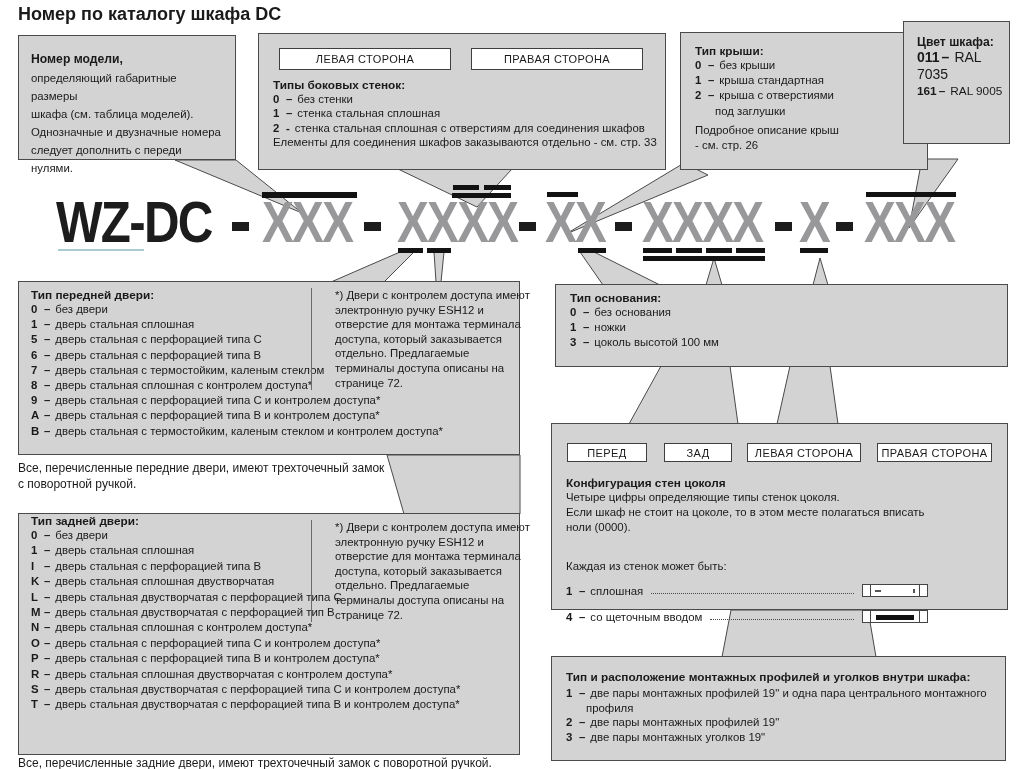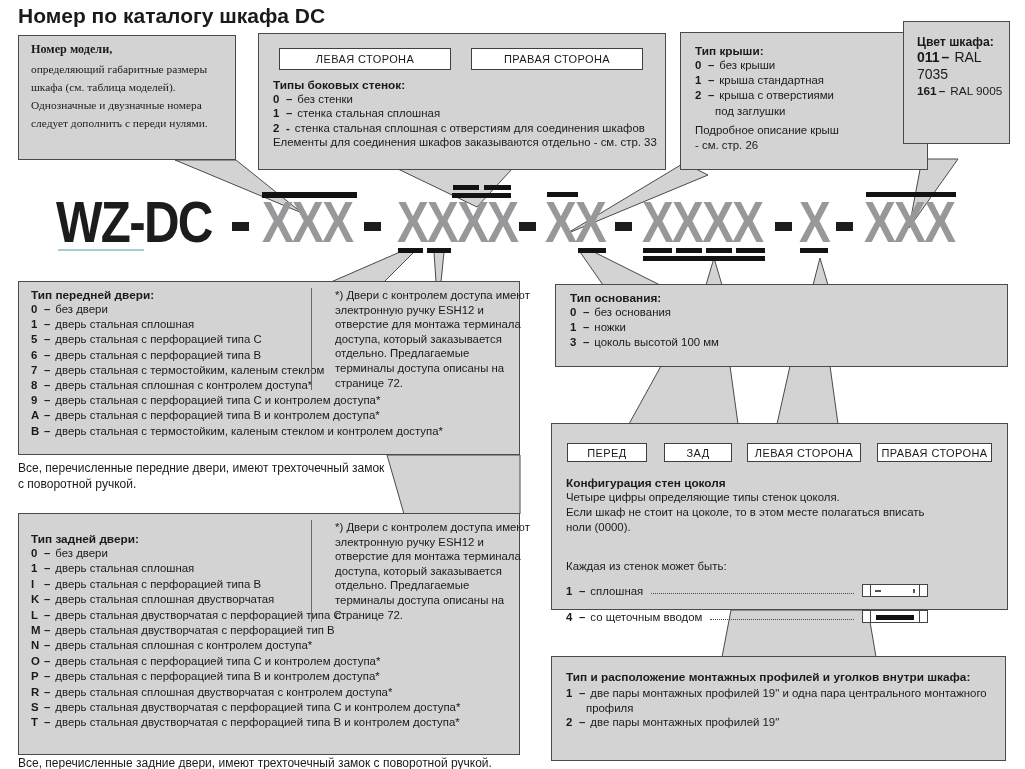--- a/index.html
+++ b/index.html
@@ -7,21 +7,21 @@
     position:relative; width:1025px; height:769px;
     font-family:"Liberation Sans", sans-serif;
     color:#1a1a1a; overflow:hidden; background:#fff;
   }
   #connectors { position:absolute; left:0; top:0; z-index:1; }
   .box {
     position:absolute; box-sizing:border-box; z-index:2;
     background:#d3d3d4; border:1.2px solid #4a4a4a;
   }
   .title {
-    position:absolute; left:18px; top:4px; font-size:21px; font-weight:bold; z-index:2;
+    position:absolute; left:18px; top:4px; font-size:18px; font-weight:bold; z-index:2;
   }
   .h { font-weight:bold; font-size:11.8px; }
   .li { font-size:11.4px; line-height:15.2px; padding-left:20px; text-indent:-20px; }
   .k { font-weight:bold; display:inline-block; min-width:11px; text-indent:0; }
   .dash { font-weight:bold; padding:0 5px 0 2px; }
   .note {
     position:absolute; font-size:11.4px; line-height:14.6px;
     border-left:1px solid #6a6a6a; padding-left:23px;
   }
   .wlabel {
@@ -32,21 +32,21 @@
   .pn-seg {
     position:absolute; top:193px; z-index:2;
     font-weight:bold; font-size:58px; line-height:1; letter-spacing:-2px;
     color:#98989b; transform:scaleX(0.82); transform-origin:0 0; white-space:nowrap;
   }
   .pn-black { color:#1c1c1c; transform:scaleX(0.85); }
   .hyph { position:absolute; top:222px; width:17px; height:9px; background:#1c1c1c; z-index:2; }
   .bar  { position:absolute; background:#121212; z-index:2; }
   .wz-underline { position:absolute; left:58px; top:249px; width:86px; height:2px; background:#a9c9d3; z-index:2; }
   .footnote { position:absolute; z-index:2; font-size:12px; line-height:15.5px; white-space:pre-line; }
-  .pad { padding:6px 12px;font-family:Liberation Serif, serif; }
+  .pad { padding:16px 12px; }
   .opt-row { display:flex; align-items:flex-end; font-size:11.4px; margin-top:10px; }
   .opt-label { white-space:nowrap; }
   .leader { flex:1; border-bottom:1.6px dotted #4a4a4a; margin:0 4px 3px 8px; }
   .panel { position:relative; width:66px; height:13px; box-sizing:border-box; border:1px solid #444; background:#fff; margin-left:4px; }
   .panel .end-l, .panel .end-r { position:absolute; top:-1px; width:9px; height:13px; box-sizing:border-box; border:1px solid #444; background:#fff; }
   .panel .end-l { left:-1px; } .panel .end-r { right:-1px; }
   .panel .tick-l { position:absolute; left:12px; top:5px; width:6px; height:2px; background:#555; }
   .panel .tick-r { position:absolute; right:12px; top:4px; width:2px; height:4px; background:#555; }
   .panel .brush  { position:absolute; left:13px; right:13px; top:4px; height:5px; background:#111; }
   .line { font-size:11.4px; line-height:15px; }
@@ -185,21 +185,21 @@
 
           <div class="li"><span class="k">B</span><span class="dash">–</span><span>дверь стальная с термостойким, каленым стеклом и контролем доступа*</span></div>
         </div>
     </div>
     <div class="note" style="left:292px;top:6px;width:195px">*) Двери с контролем доступа имеют электронную ручку ESH12 и отверстие для монтажа терминала доступа, который заказывается отдельно. Предлагаемые терминалы доступа описаны на странице 72.</div>
   </div>
   <div class="footnote" style="left:18px;top:461px;width:380px">Все, перечисленные передние двери, имеют трехточечный замок
 с поворотной ручкой.</div>
 
   <div class="box" style="left:18px;top:513px;width:502px;height:242px">
-    <div style="position:absolute;left:12px;top:18px;right:6px">
+    <div style="position:absolute;left:12px;top:0;right:6px">
       <div class="h">Тип задней двери:</div>
       <div>
 
           <div class="li" style="line-height:15.4px"><span class="k">0</span><span class="dash">–</span><span>без двери</span></div>
 
           <div class="li" style="line-height:15.4px"><span class="k">1</span><span class="dash">–</span><span>дверь стальная сплошная</span></div>
 
 
           <div class="li" style="line-height:15.4px"><span class="k">I</span><span class="dash">–</span><span>дверь стальная с перфорацией типа B</span></div>
 
@@ -274,17 +274,18 @@
 
   <div class="box" style="left:551px;top:656px;width:455px;height:105px">
     <div style="position:absolute;left:14px;top:13px;right:10px">
       <div class="h">Тип и расположение монтажных профилей и уголков внутри шкафа:</div>
       <div style="margin-top:2px">
 
           <div class="li" style="line-height:14.6px"><span class="k">1</span><span class="dash">–</span><span>две пары монтажных профилей 19" и одна пара центрального монтажного профиля</span></div>
 
           <div class="li" style="line-height:14.6px"><span class="k">2</span><span class="dash">–</span><span>две пары монтажных профилей 19"</span></div>
 
+          <div class="li" style="line-height:14.6px"><span class="k">3</span><span class="dash">–</span><span>две пары монтажных уголков 19"</span></div>
         </div>
     </div>
   </div>
 
 </div>
 
 </body></html>

